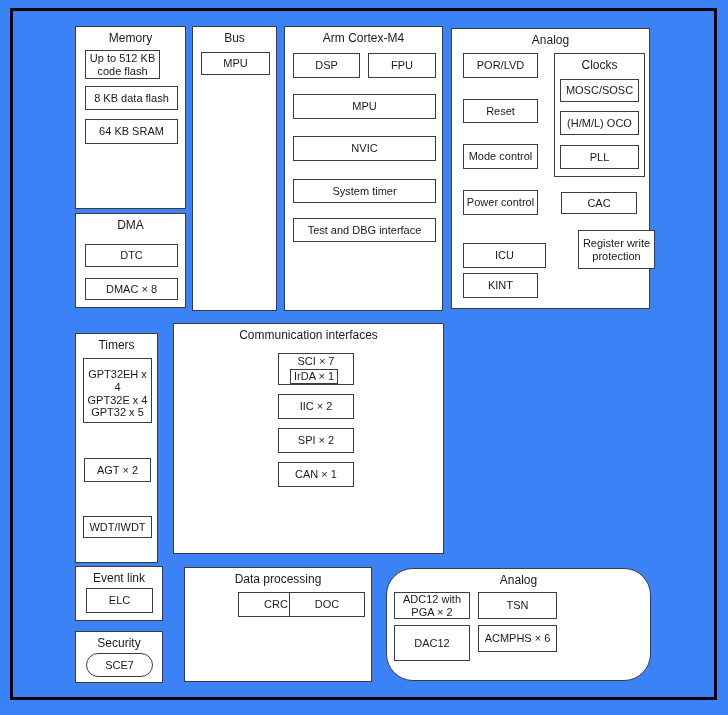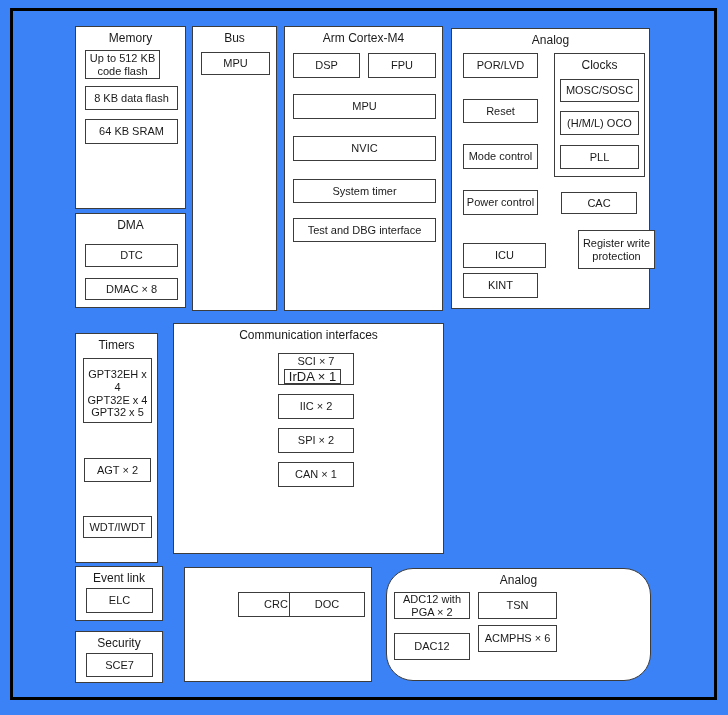--- a/index.html
+++ b/index.html
@@ -22,23 +22,23 @@
     position:absolute;border:1.5px solid #3c3c3c;box-sizing:border-box;background:#fff;
     display:flex;align-items:center;justify-content:center;
     text-align:center;font-size:11px;line-height:1.18;padding:1px;
   }
   .multiline{display:block;margin-top:6px;}
   .multiline span{display:block;}
   .sci-label{
     position:absolute;top:1px;left:0;right:0;text-align:center;font-size:11px;
   }
   .irda-box{
-    position:absolute;left:5px;top:15px;width:57px;height:15px;
+    position:absolute;left:11px;top:15px;width:48px;height:15px;
     border:1.2px solid #3c3c3c;box-sizing:border-box;background:#fff;
-    display:flex;align-items:center;justify-content:center;font-size:13px;
+    display:flex;align-items:center;justify-content:center;font-size:11px;
   }
 </style>
 </head>
 <body>
 
 <div class="page">
   <div class="frame"></div>
 
   <div class="block" style="left:75px;top:26px;width:111px;height:183px;">
     <div class="block-title">Memory</div>
@@ -112,28 +112,29 @@
     <div class="box" style="left:104px;top:138px;width:76px;height:25px;">CAN × 1</div>
   </div>
 
   <div class="block" style="left:75px;top:566px;width:88px;height:55px;">
     <div class="block-title">Event link</div>
     <div class="box" style="left:10px;top:21px;width:67px;height:25px;">ELC</div>
   </div>
 
   <div class="block" style="left:75px;top:631px;width:88px;height:52px;">
     <div class="block-title">Security</div>
-    <div class="box" style="left:10px;top:21px;width:67px;height:24px;">SCE7</div>
+    <div class="box" style="left:10px;top:21px;width:67px;height:24px;border-radius:12px;">SCE7</div>
   </div>
 
   <div class="block" style="left:184px;top:567px;width:188px;height:115px;">
+    <div class="block-title">Data processing</div>
     <div class="box" style="left:13px;top:24px;width:76px;height:25px;margin-left:40px;">CRC</div>
     <div class="box" style="left:104px;top:24px;width:76px;height:25px;">DOC</div>
   </div>
 
   <div class="block" style="left:386px;top:568px;width:265px;height:113px;border-radius:27px;">
     <div class="block-title">Analog</div>
     <div class="box" style="left:7px;top:23px;width:76px;height:27px;">ADC12 with PGA × 2</div>
     <div class="box" style="left:91px;top:23px;width:79px;height:27px;">TSN</div>
-    <div class="box" style="left:7px;top:56px;width:76px;height:27px;margin-top:8px;">DAC12</div>
+    <div class="box" style="left:7px;top:56px;width:76px;height:36px;">DAC12</div>
     <div class="box" style="left:91px;top:56px;width:79px;height:27px;">ACMPHS × 6</div>
   </div>
 </div>
 
 </body></html>

